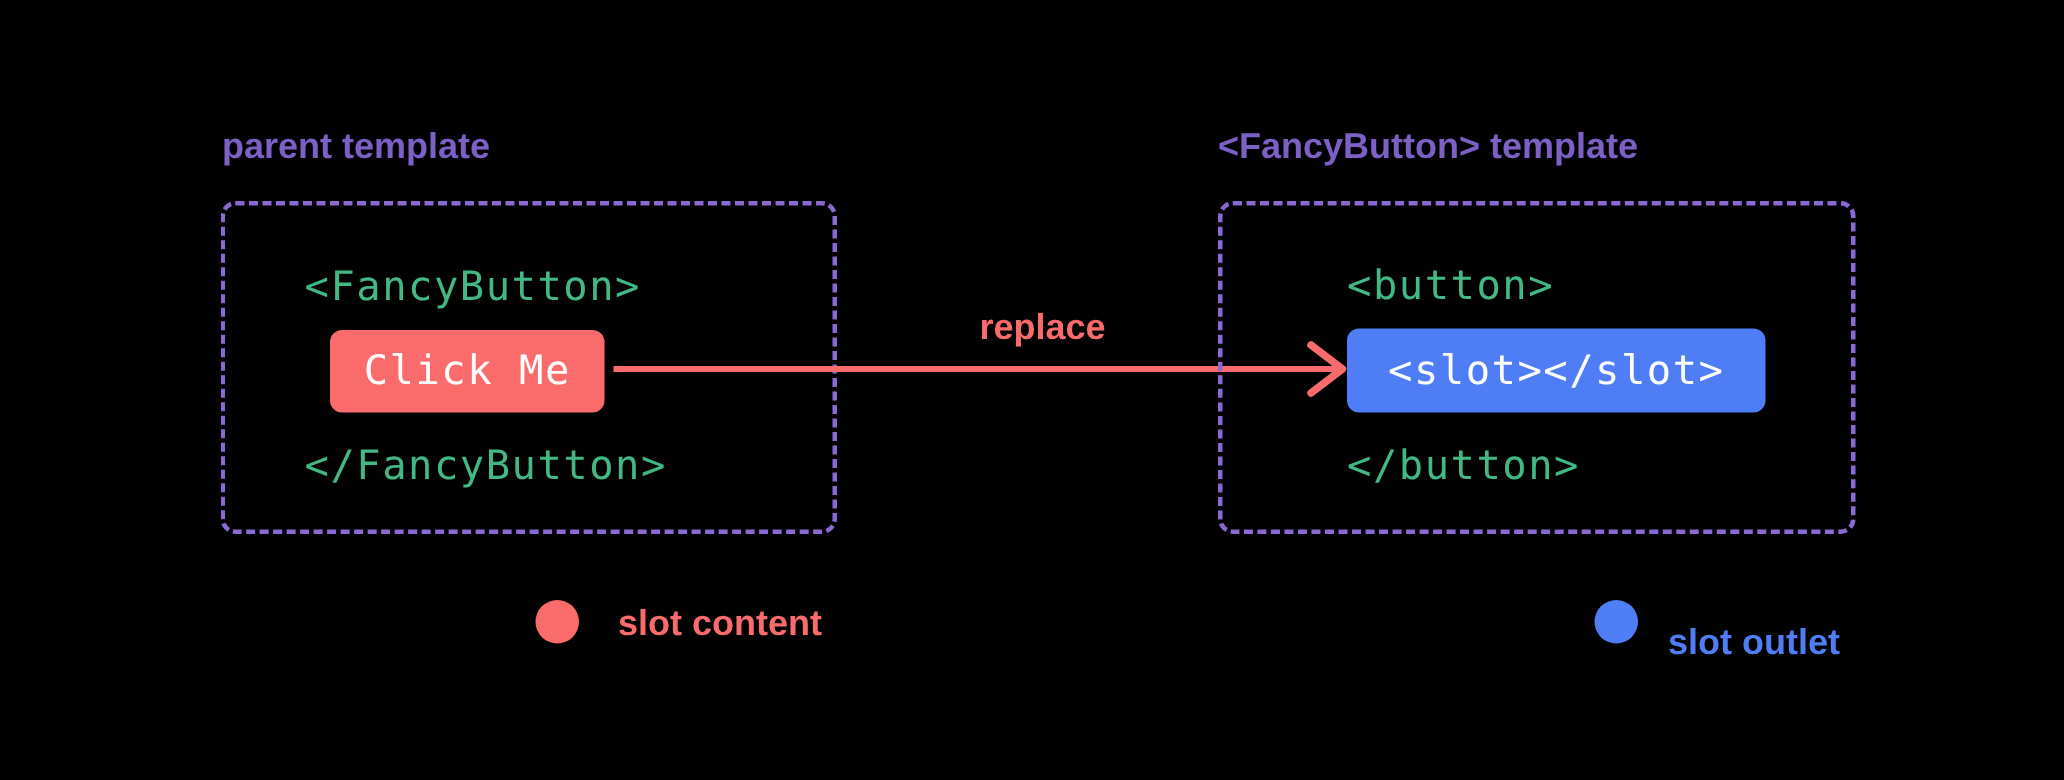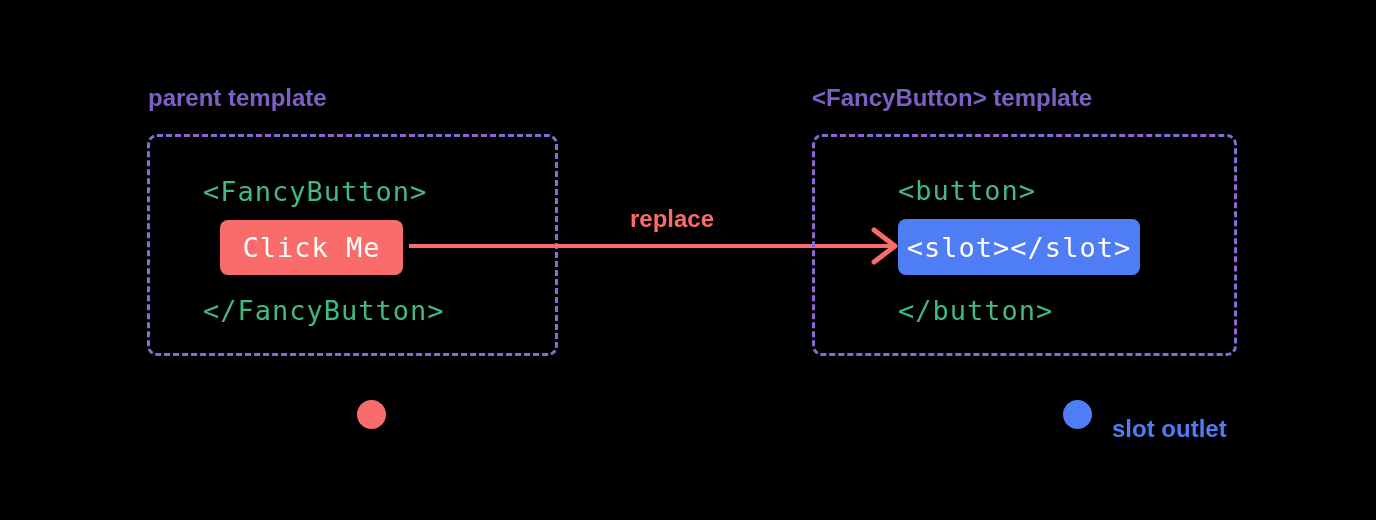--- a/index.html
+++ b/index.html
@@ -50,20 +50,21 @@
     box-sizing: border-box;
   }
   .pill .code { color: #ffffff; }
 
   .arrow-label {
     font-size: 24px;
     font-weight: bold;
     line-height: 1;
     color: #fa6b6b;
     white-space: nowrap;
+    margin-left: 23px;
   }
 
   .legend-dot {
     width: 29px;
     height: 29px;
     border-radius: 50%;
   }
   .legend-label {
     font-size: 24px;
     font-weight: bold;
@@ -96,26 +97,27 @@
   </svg>
 
   <div class="abs arrow-label" style="left:630px; top:207px;">replace</div>
 
   <div class="abs section-label" style="left:812px; top:86px;">&lt;FancyButton&gt; template</div>
 
   <div class="abs template-box" style="left:812px; top:134px; width:425px; height:222px;"></div>
 
   <div class="abs code" style="left:898px; top:177px;">&lt;button&gt;</div>
 
-  <div class="abs pill" style="left: 898px; top: 219px; width: 242px; height: 56px; background-color: rgb(79, 125, 245);">
+  <div class="abs pill" style="left: 898px; top: 219px; width: 279px; height: 56px; background-color: rgb(79, 125, 245);">
     <span class="code">&lt;slot&gt;&lt;/slot&gt;</span>
   </div>
 
   <div class="abs code" style="left:898px; top:297px;">&lt;/button&gt;</div>
 
   <div class="abs legend-dot" style="left: 357px; top: 400px; background-color: rgb(250, 107, 107);"></div>
 
+  <div class="abs legend-label red" style="left:412px; top:402px;">slot content</div>
 
   <div class="abs legend-dot" style="left: 1063px; top: 400px; background-color: rgb(79, 125, 245);"></div>
 
   <div class="abs legend-label blue" style="left:1112px; top:415px;">slot outlet</div>
 
 </div>
 
 </body></html>

